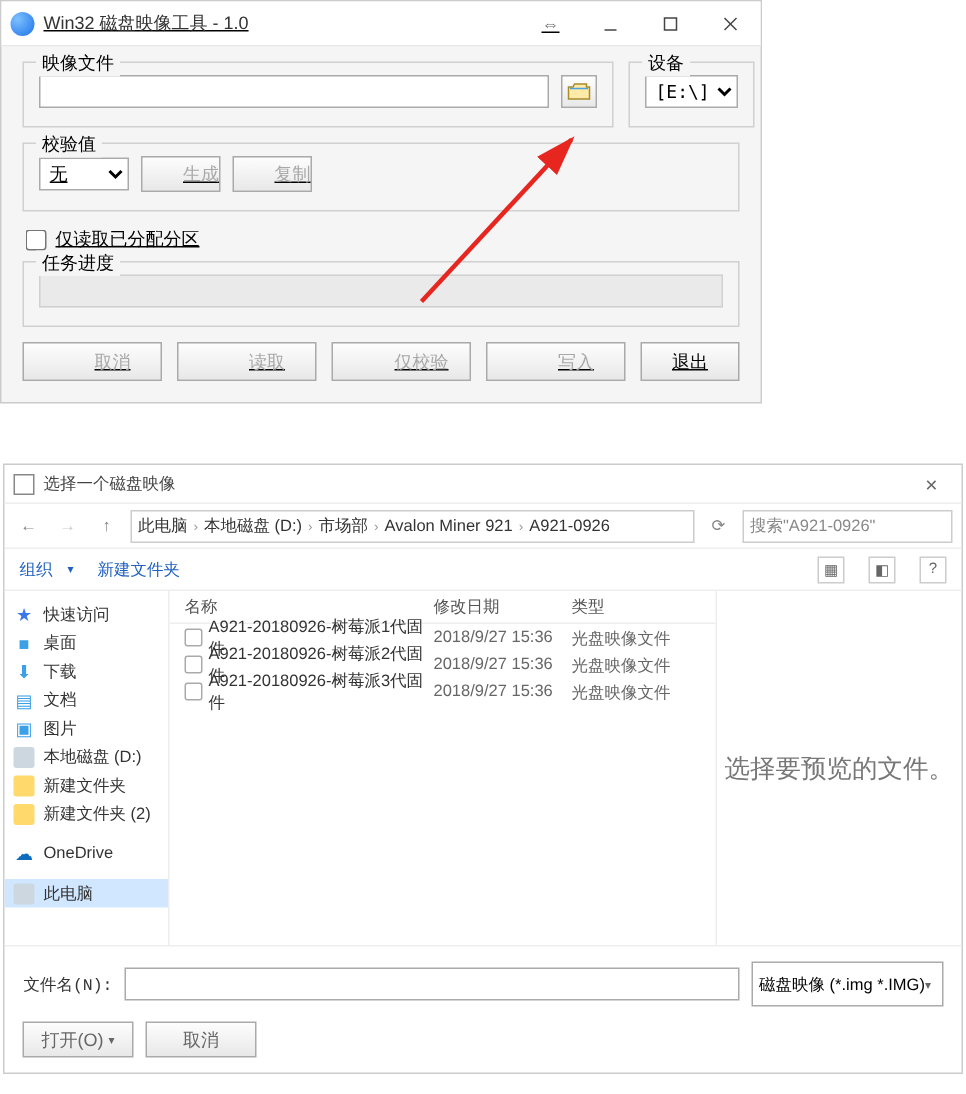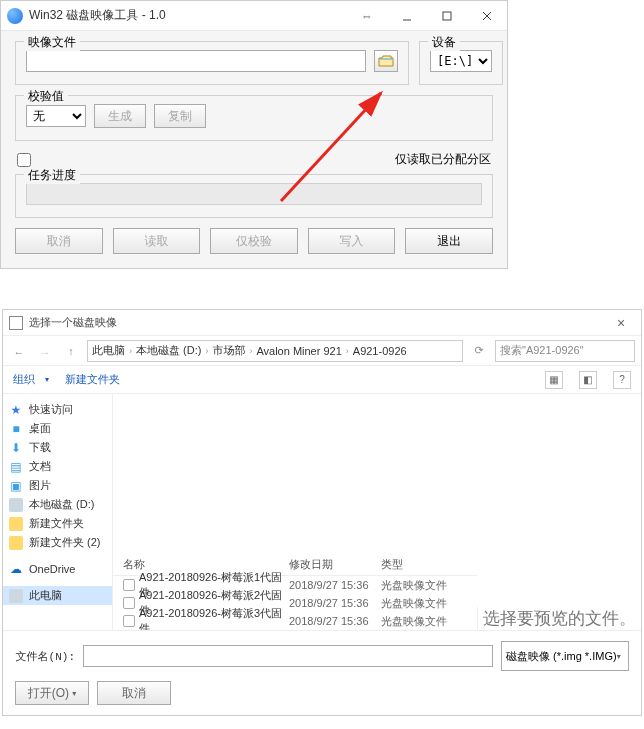--- a/index.html
+++ b/index.html
@@ -1,19 +1,19 @@
 <!DOCTYPE html>
 <html><head>
 <meta charset="utf-8">
 <style>
   * { box-sizing: border-box; margin: 0; padding: 0; font-family: "Microsoft YaHei", "Segoe UI", sans-serif; }
   body { background: #fff; width: 644px; }
 
   
-  .win1 { width: 508px; border: 1px solid #ccc; background: #f5f5f5; margin: 0 0 40px 0; }
+  .win1 { width: 508px; border: 1px solid #ccc; background: #f5f5f5; margin: 0 0 40px 0; text-decoration: underline; }
   .titlebar { display: flex; align-items: center; height: 30px; background: #fff; border-bottom: 1px solid #e8e8e8; }
   .titlebar .ico { width: 16px; height: 16px; margin: 0 6px; border-radius: 50%; background: radial-gradient(circle at 30% 30%, #7ec0ff, #1a73e8); position: relative; }
   .titlebar .title { font-size: 12px; color: #333; flex: 1; }
   .sysbtns { display: flex; }
   .sysbtn { width: 40px; height: 28px; display: flex; align-items: center; justify-content: center; font-size: 12px; color: #666; }
   .sysbtn svg { stroke: #444; stroke-width: 1; fill: none; }
   .sysbtn.drag { cursor: move; }
 
   .content { padding: 10px 14px 14px; position: relative; }
   fieldset { border: 1px solid #d0d0d0; padding: 8px 10px 12px; margin-bottom: 10px; position: relative; }
@@ -21,22 +21,22 @@
   .row { display: flex; align-items: center; gap: 8px; }
   .image-row { display: flex; gap: 10px; align-items: flex-start; }
   .image-left { flex: 1; }
   .image-right { width: 74px; }
   .txt { flex: 1; height: 22px; border: 1px solid #aaa; background: #fff; font-size: 12px; padding: 0 4px; }
   .browse { width: 24px; height: 22px; border: 1px solid #aaa; background: linear-gradient(#fff,#e8e8e8); display: flex; align-items: center; justify-content: center; }
   .browse svg { width: 16px; height: 12px; }
   .sel { height: 22px; border: 1px solid #aaa; background: #fff; font-size: 12px; font-family: monospace; padding: 0 2px; }
   .sel.wide { width: 62px; }
   .btn { height: 24px; min-width: 52px; border: 1px solid #aaa; background: linear-gradient(#fdfdfd,#e8e8e8); font-size: 12px; color: #666; display: inline-flex; align-items: center; justify-content: center; }
-  .btn.dis { color: #a8a8a8; }
-  .chk { display: flex; align-items: center; gap: 6px; font-size: 12px; margin: 6px 2px; justify-content: space-between; }
+  .btn.dis { color: #a8a8a8; padding-left: 27px; }
+  .chk { display: flex; align-items: center; gap: 6px; font-size: 12px; margin: 6px 2px; }
   .chk input { width: 14px; height: 14px; }
   .progress { height: 22px; border: 1px solid #d0d0d0; background: #eaeaea; }
   .btnbar { display: flex; gap: 10px; margin-top: 10px; }
   .btnbar .btn { flex: 1; height: 26px; }
   .btnbar .btn.exit { color: #000; }
 
   .arrow { position: absolute; left: 270px; top: 50px; pointer-events: none; }
 
   
   .win2 { width: 640px; border: 1px solid #ccc; background: #fff; margin-left: 2px; font-size: 11px; }
@@ -57,21 +57,21 @@
   .body2 { display: flex; height: 236px; }
   .sidebar { width: 110px; border-right: 1px solid #eee; overflow-y: auto; padding: 4px 0; }
   .side-item { display: flex; align-items: center; gap: 6px; padding: 2px 6px; font-size: 11px; color: #333; white-space: nowrap; }
   .side-item.star { margin-top: 2px; }
   .side-item.sel2 { background: #d0e7ff; }
   .side-item .sic { width: 14px; height: 14px; display: inline-flex; align-items: center; justify-content: center; font-size: 12px; }
   .side-item .sic.folder { background: #ffd96b; border-radius: 2px; }
   .side-item .sic.disk { background: #ccd7e0; border-radius: 2px; }
   .side-item .sic.pc { background: #ccd7e0; border-radius: 2px; }
   .side-group { margin-top: 8px; }
-  .files { flex: 1; display: flex; align-items: flex-end; }
+  .files { flex: 1; display: flex; }
   .filelist { flex: 1; overflow: auto; }
   .fhdr { display: flex; font-size: 11px; color: #555; border-bottom: 1px solid #eee; height: 22px; align-items: center; }
   .fhdr .c1 { width: 176px; padding-left: 10px; }
   .fhdr .c2 { width: 92px; }
   .fhdr .c3 { width: 90px; }
   .frow { display: flex; font-size: 11px; color: #333; height: 18px; align-items: center; }
   .frow .c1 { width: 176px; padding-left: 10px; display: flex; align-items: center; gap: 4px; overflow: hidden; }
   .frow .c2 { width: 92px; color: #666; }
   .frow .c3 { width: 90px; color: #666; }
   .fic { width: 12px; height: 12px; border: 1px solid #aaa; background: #fff; border-radius: 2px; flex-shrink: 0; }

